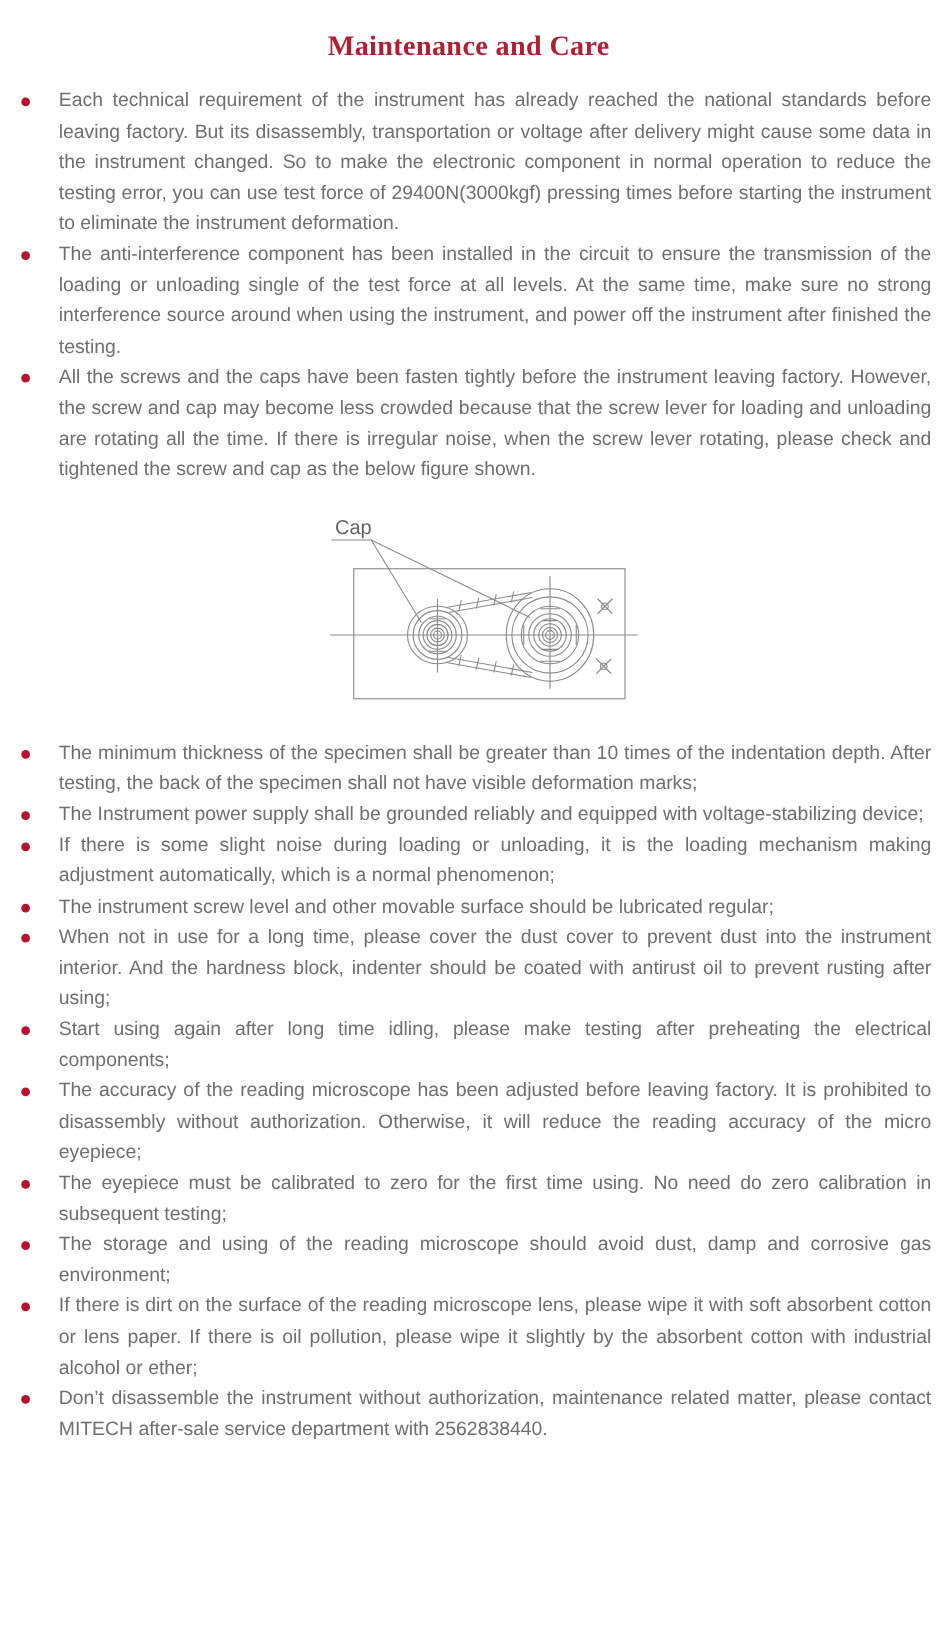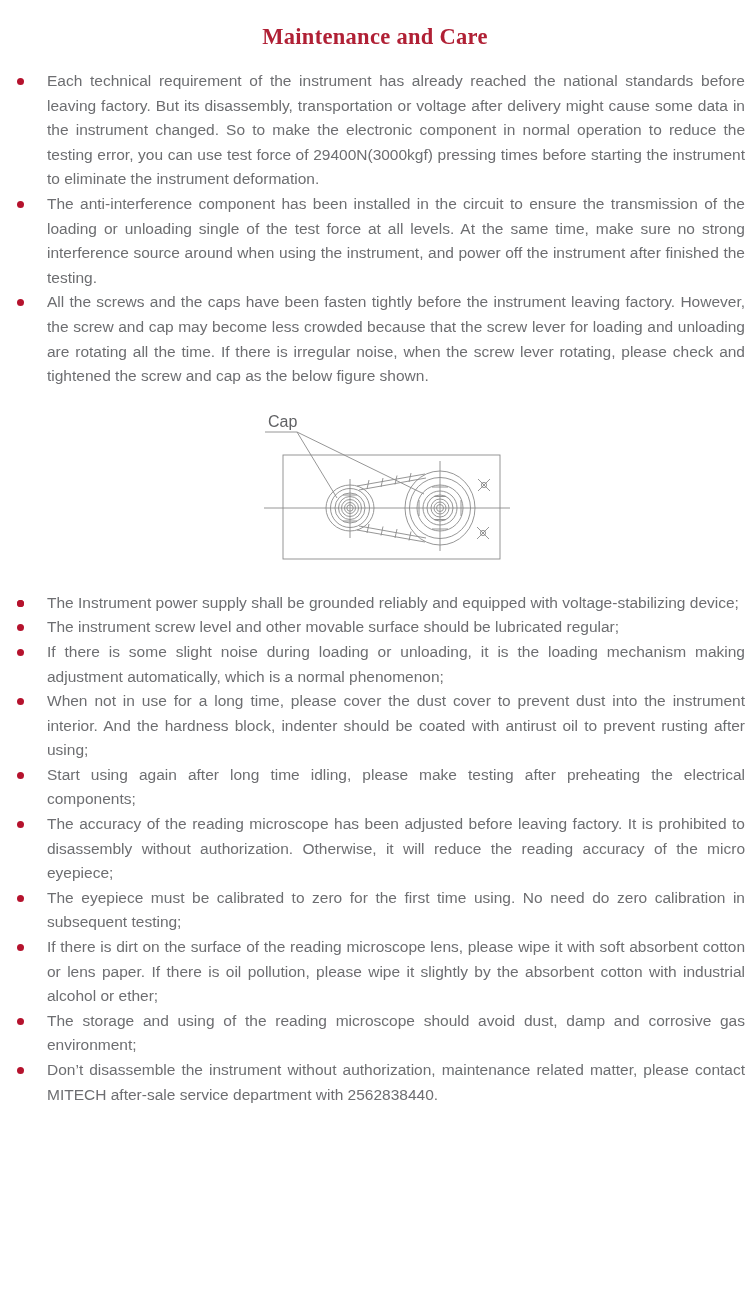--- a/index.html
+++ b/index.html
@@ -147,66 +147,67 @@
       <text x="30" y="24">Cap</text>
     </svg>
   </div>
 
   <ul class="bullets">
 
 
 
       <li>
         <span class="dot"></span>
+        <span>The minimum thickness of the specimen shall be greater than 10 times of the indentation depth. After testing, the back of the specimen shall not have visible deformation marks;</span>
       </li>
 
       <li>
         <span class="dot"></span>
         <span>The Instrument power supply shall be grounded reliably and equipped with voltage-stabilizing device;</span>
       </li>
 
       <li>
         <span class="dot"></span>
+        <span>If there is some slight noise during loading or unloading, it is the loading mechanism making adjustment automatically, which is a normal phenomenon;</span>
+      </li>
+
+      <li>
+        <span class="dot"></span>
         <span>The instrument screw level and other movable surface should be lubricated regular;</span>
       </li>
 
       <li>
         <span class="dot"></span>
-        <span>If there is some slight noise during loading or unloading, it is the loading mechanism making adjustment automatically, which is a normal phenomenon;</span>
-      </li>
-
-      <li>
-        <span class="dot"></span>
         <span>When not in use for a long time, please cover the dust cover to prevent dust into the instrument interior. And the hardness block, indenter should be coated with antirust oil to prevent rusting after using;</span>
       </li>
 
       <li>
         <span class="dot"></span>
         <span>Start using again after long time idling, please make testing after preheating the electrical components;</span>
       </li>
 
       <li>
         <span class="dot"></span>
         <span>The accuracy of the reading microscope has been adjusted before leaving factory. It is prohibited to disassembly without authorization. Otherwise, it will reduce the reading accuracy of the micro eyepiece;</span>
       </li>
 
       <li>
         <span class="dot"></span>
         <span>The eyepiece must be calibrated to zero for the first time using. No need do zero calibration in subsequent testing;</span>
       </li>
 
       <li>
         <span class="dot"></span>
+        <span>The storage and using of the reading microscope should avoid dust, damp and corrosive gas environment;</span>
+      </li>
+
+      <li>
+        <span class="dot"></span>
         <span>If there is dirt on the surface of the reading microscope lens, please wipe it with soft absorbent cotton or lens paper. If there is oil pollution, please wipe it slightly by the absorbent cotton with industrial alcohol or ether;</span>
       </li>
 
       <li>
         <span class="dot"></span>
-        <span>The storage and using of the reading microscope should avoid dust, damp and corrosive gas environment;</span>
-      </li>
-
-      <li>
-        <span class="dot"></span>
         <span>Don’t disassemble the instrument without authorization, maintenance related matter, please contact MITECH after-sale service department with 2562838440.</span>
       </li>
     </ul>
 
 </div>
 
 </body></html>

